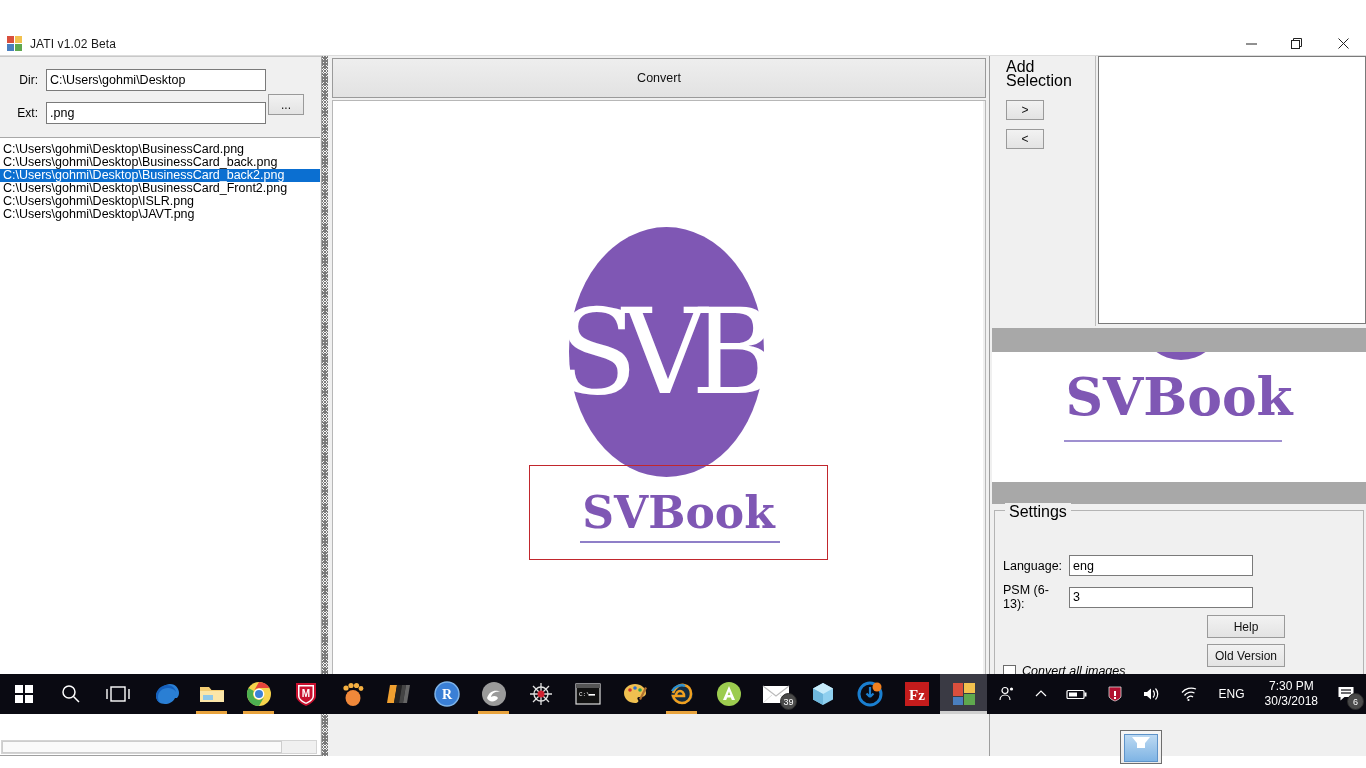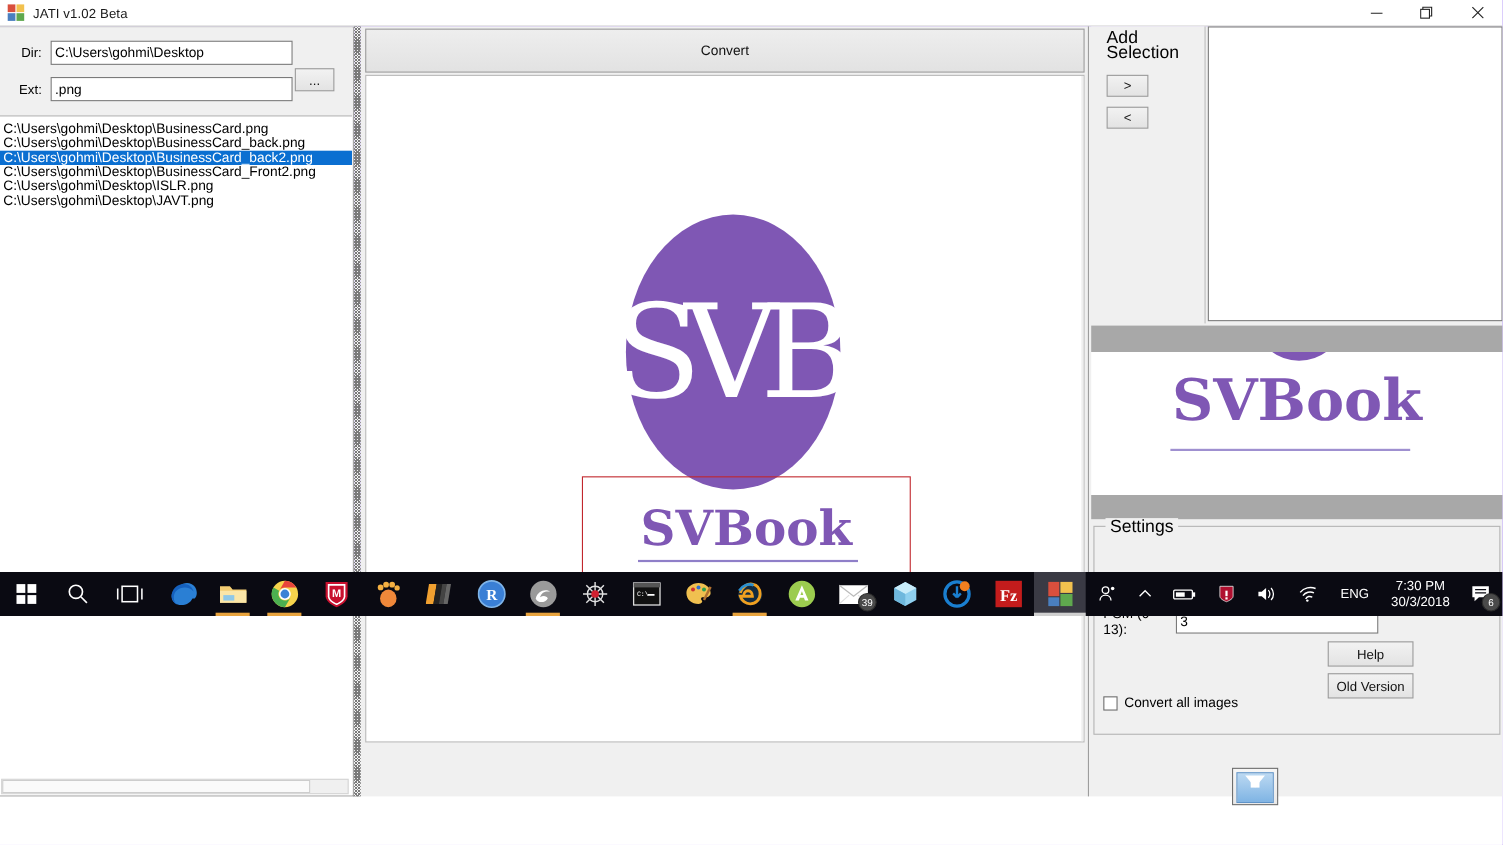--- a/index.html
+++ b/index.html
@@ -5,22 +5,23 @@
   * { box-sizing: border-box; }
   html, body {
     margin: 0; padding: 0;
     width: 1366px; height: 768px;
     overflow: hidden;
     font-family: "Liberation Sans", sans-serif;
     background: #ffffff;
   }
   #app {
     position: relative;
-    width: 1366px; height: 560px;
-    background: #8b5cf6;
+    width: 1366px; height: 682px;
+    background: #84cc16;
+    margin-top: 32px;
   }
 
   
   .titlebar {
     position: absolute; left: 0; top: 0;
     width: 1366px; height: 24px;
     background: #ffffff;
     border-bottom: 1px solid #dcdcdc;
     display: flex; align-items: center;
   }
@@ -265,21 +266,21 @@
     position: absolute; left: 10px; top: -8px;
     background: #f0f0f0; padding: 0 4px;
     font-size: 16px; color: #000;
   }
   .set-row { position: absolute; display: flex; align-items: center; }
   .set-label { font-size: 12.5px; color: #000; }
   .help-btn { position: absolute; left: 212px; top: 104px; width: 78px; height: 23px; }
   .oldver-btn { position: absolute; left: 212px; top: 133px; width: 78px; height: 23px; }
   .chk-row {
     position: absolute; left: 8px; top: 153px;
-    display: flex; align-items: center; gap: 6px;
+    display: flex; align-items: center; gap: 6px; font-style: italic;
   }
   .chk {
     width: 13px; height: 13px; background: #fff;
     border: 1px solid #6b6b6b;
   }
   .chk-label { font-size: 12.5px; color: #000; }
 
   .dl-icon {
     position: absolute; left: 1120px; top: 698px;
     width: 42px; height: 34px;

